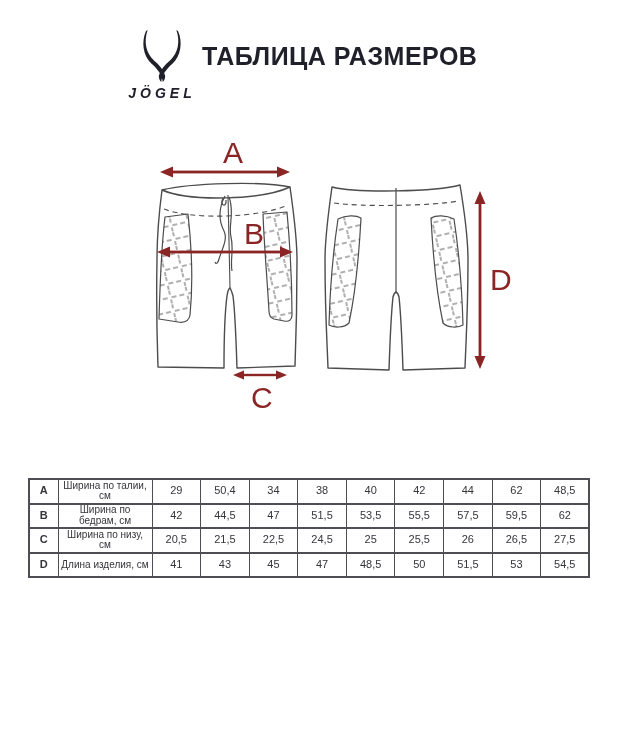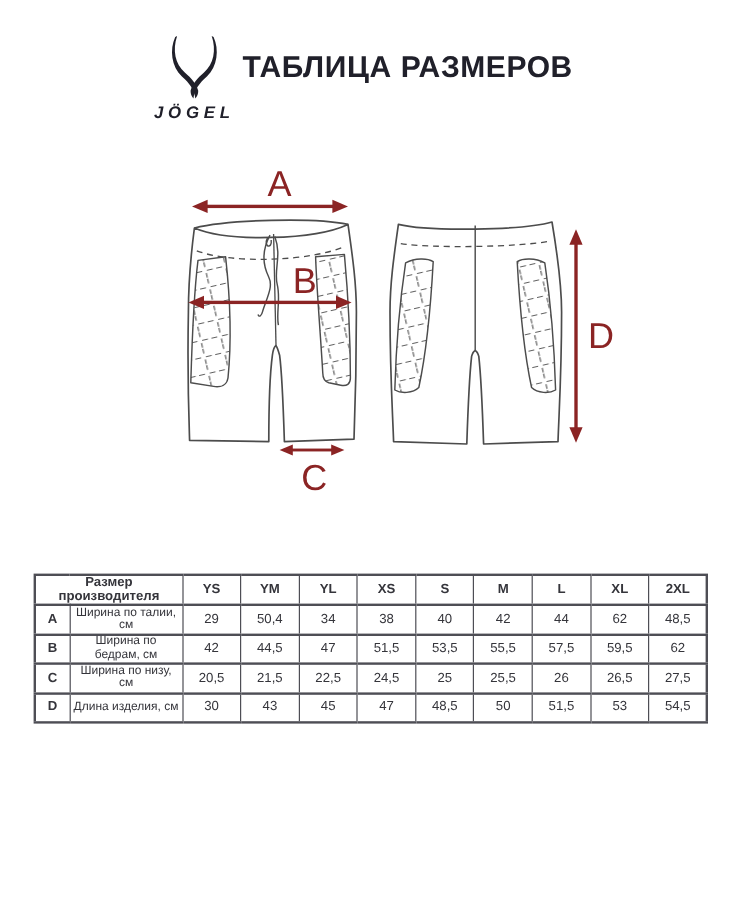--- a/index.html
+++ b/index.html
@@ -142,32 +142,20 @@
         <col class="c-data">
         <col class="c-data">
         <col class="c-data">
         <col class="c-data">
       <col class="c-data">
         <col class="c-data">
         <col class="c-data">
         <col class="c-data">
     </colgroup>
     <tbody>
-      <tr>
-        <td colspan="2" class="b">Размер производителя</td>
-        <td class="b">YS</td>
-        <td class="b">YM</td>
-        <td class="b">YL</td>
-        <td class="b">XS</td>
-        <td class="b">S</td>
-        <td class="b">M</td>
-        <td class="b">L</td>
-        <td class="b">XL</td>
-        <td class="b">2XL</td>
-      </tr>
       <tr>
         <td class="b">A</td>
         <td class="lbl">Ширина по талии, см</td>
         <td>29</td>
         <td>50,4</td>
         <td>34</td>
         <td>38</td>
         <td>40</td>
         <td>42</td>
         <td>44</td>
@@ -196,21 +184,21 @@
         <td>24,5</td>
         <td>25</td>
         <td>25,5</td>
         <td>26</td>
         <td>26,5</td>
         <td>27,5</td>
       </tr>
       <tr>
         <td class="b">D</td>
         <td class="lbl">Длина изделия, см</td>
-        <td>30</td>
+        <td>41</td>
         <td>43</td>
         <td>45</td>
         <td>47</td>
         <td>48,5</td>
         <td>50</td>
         <td>51,5</td>
         <td>53</td>
         <td>54,5</td>
       </tr>
     </tbody>

